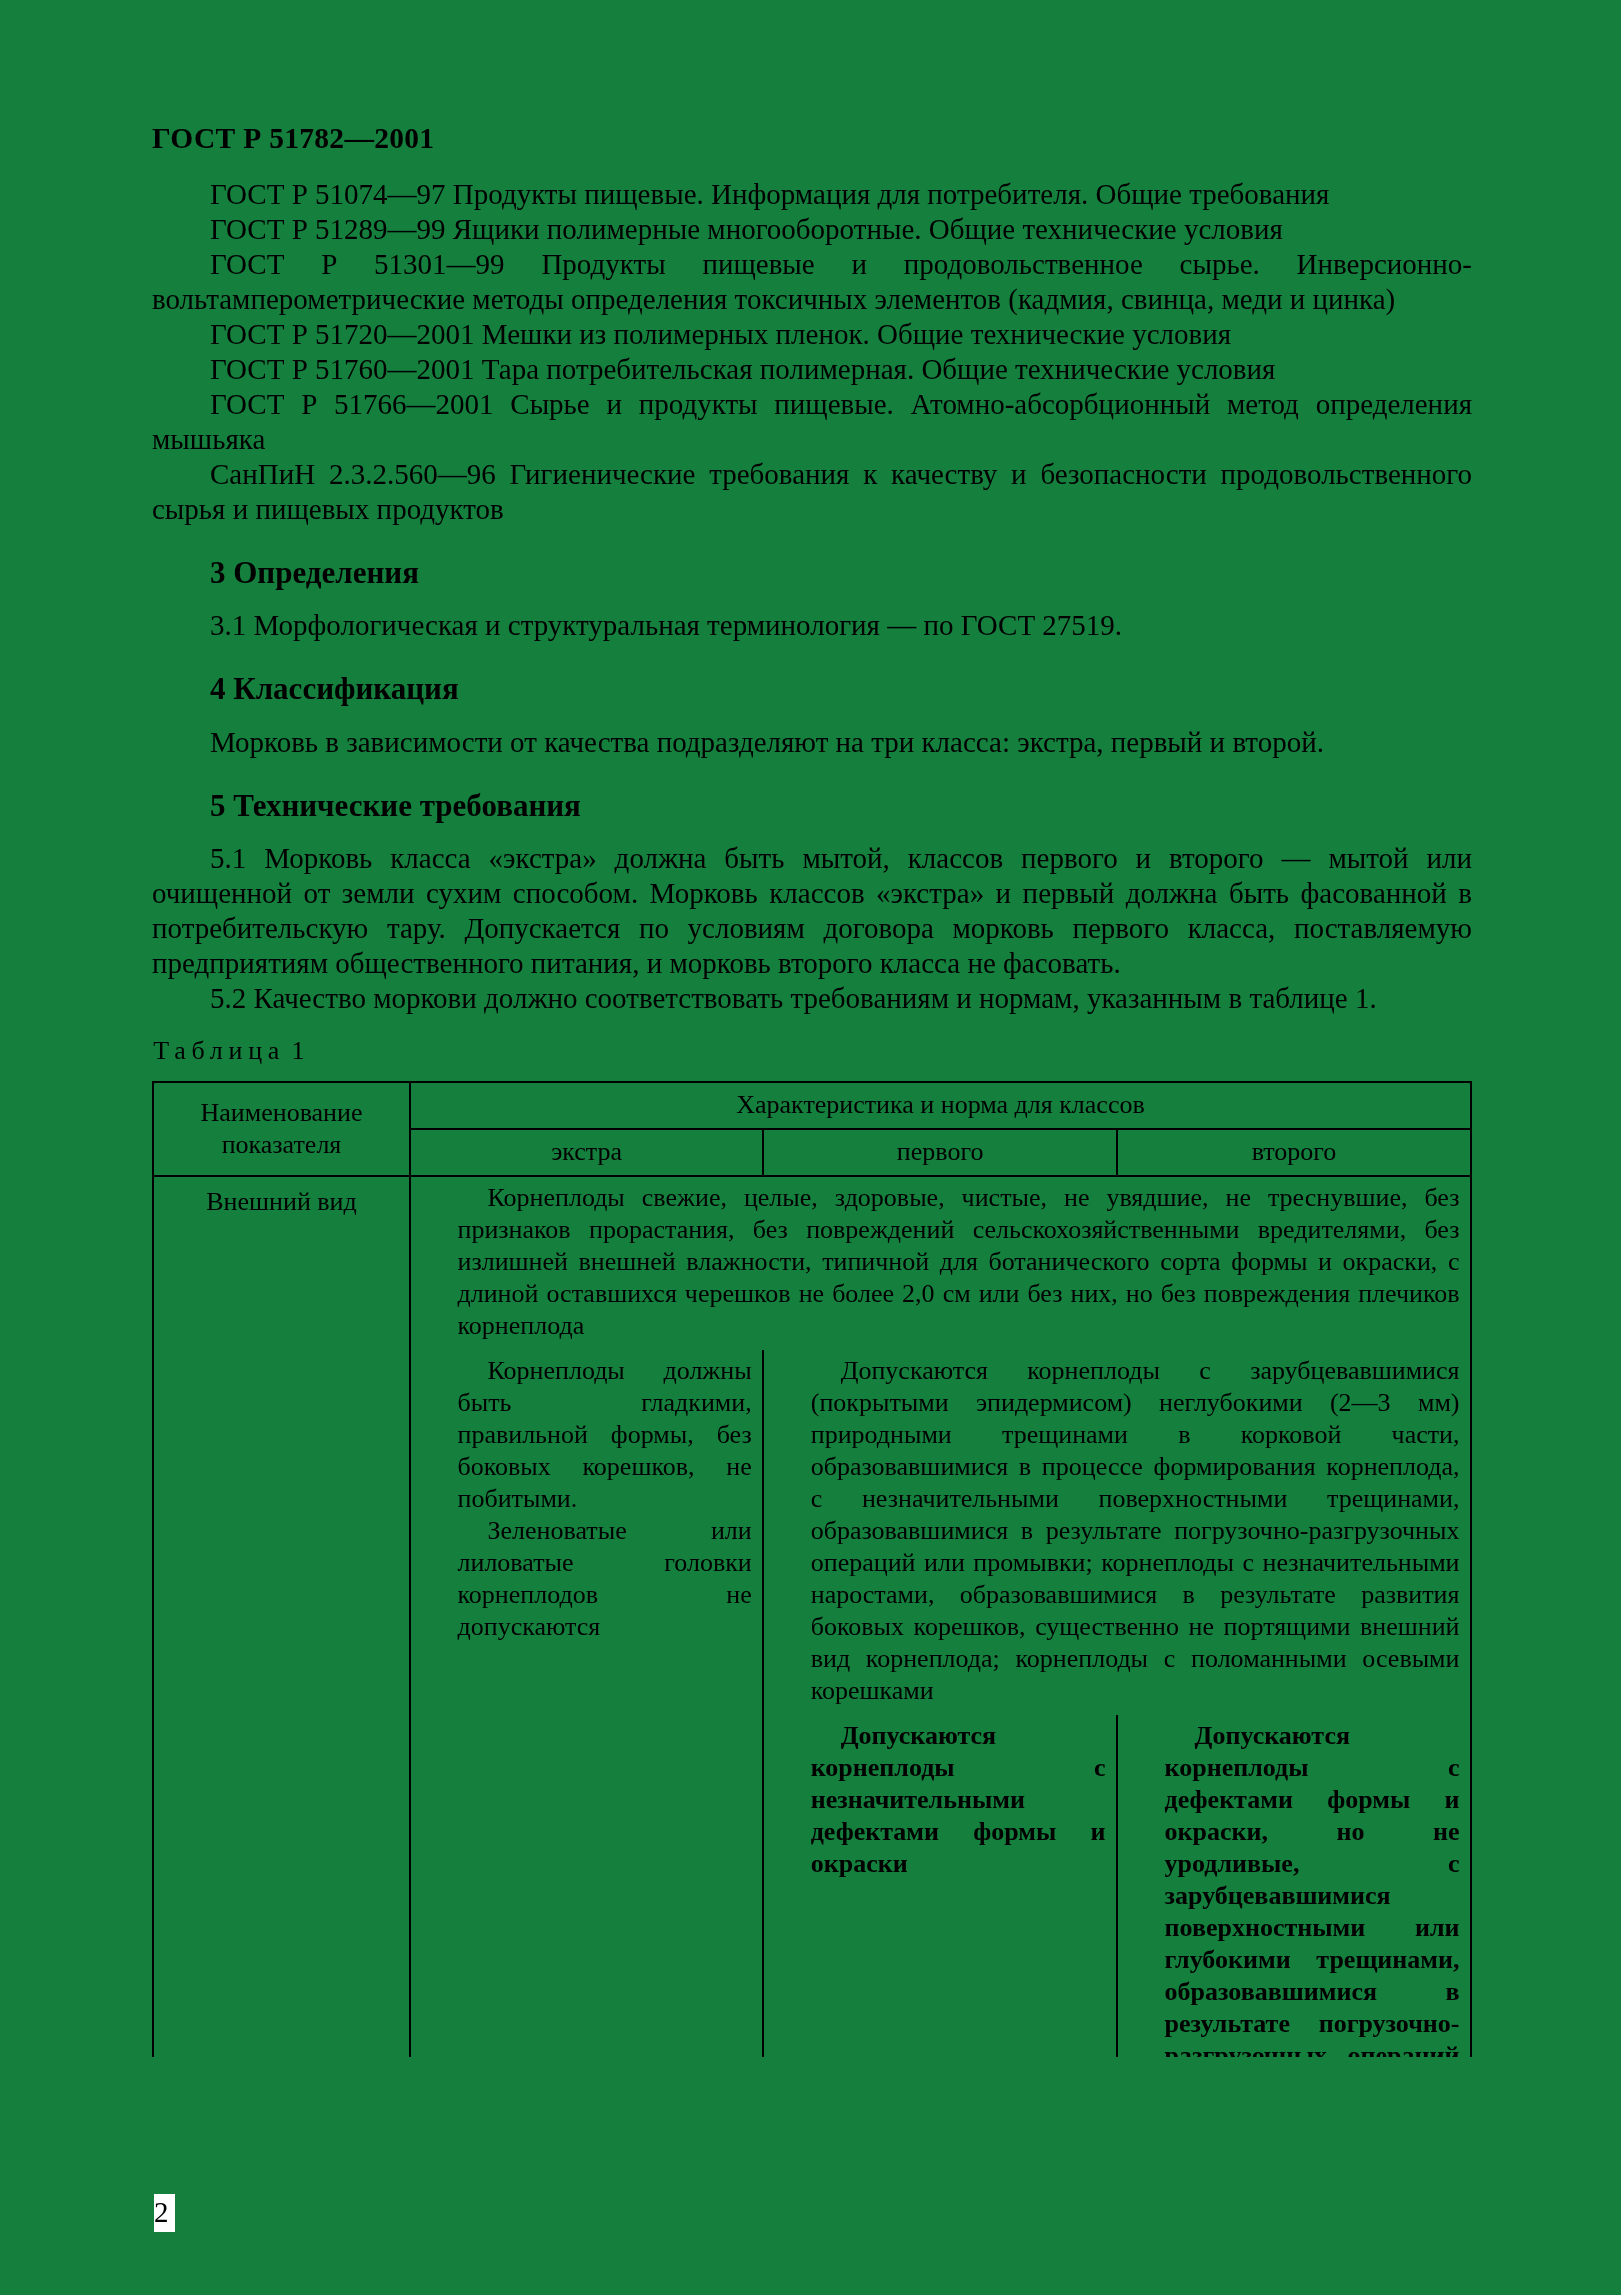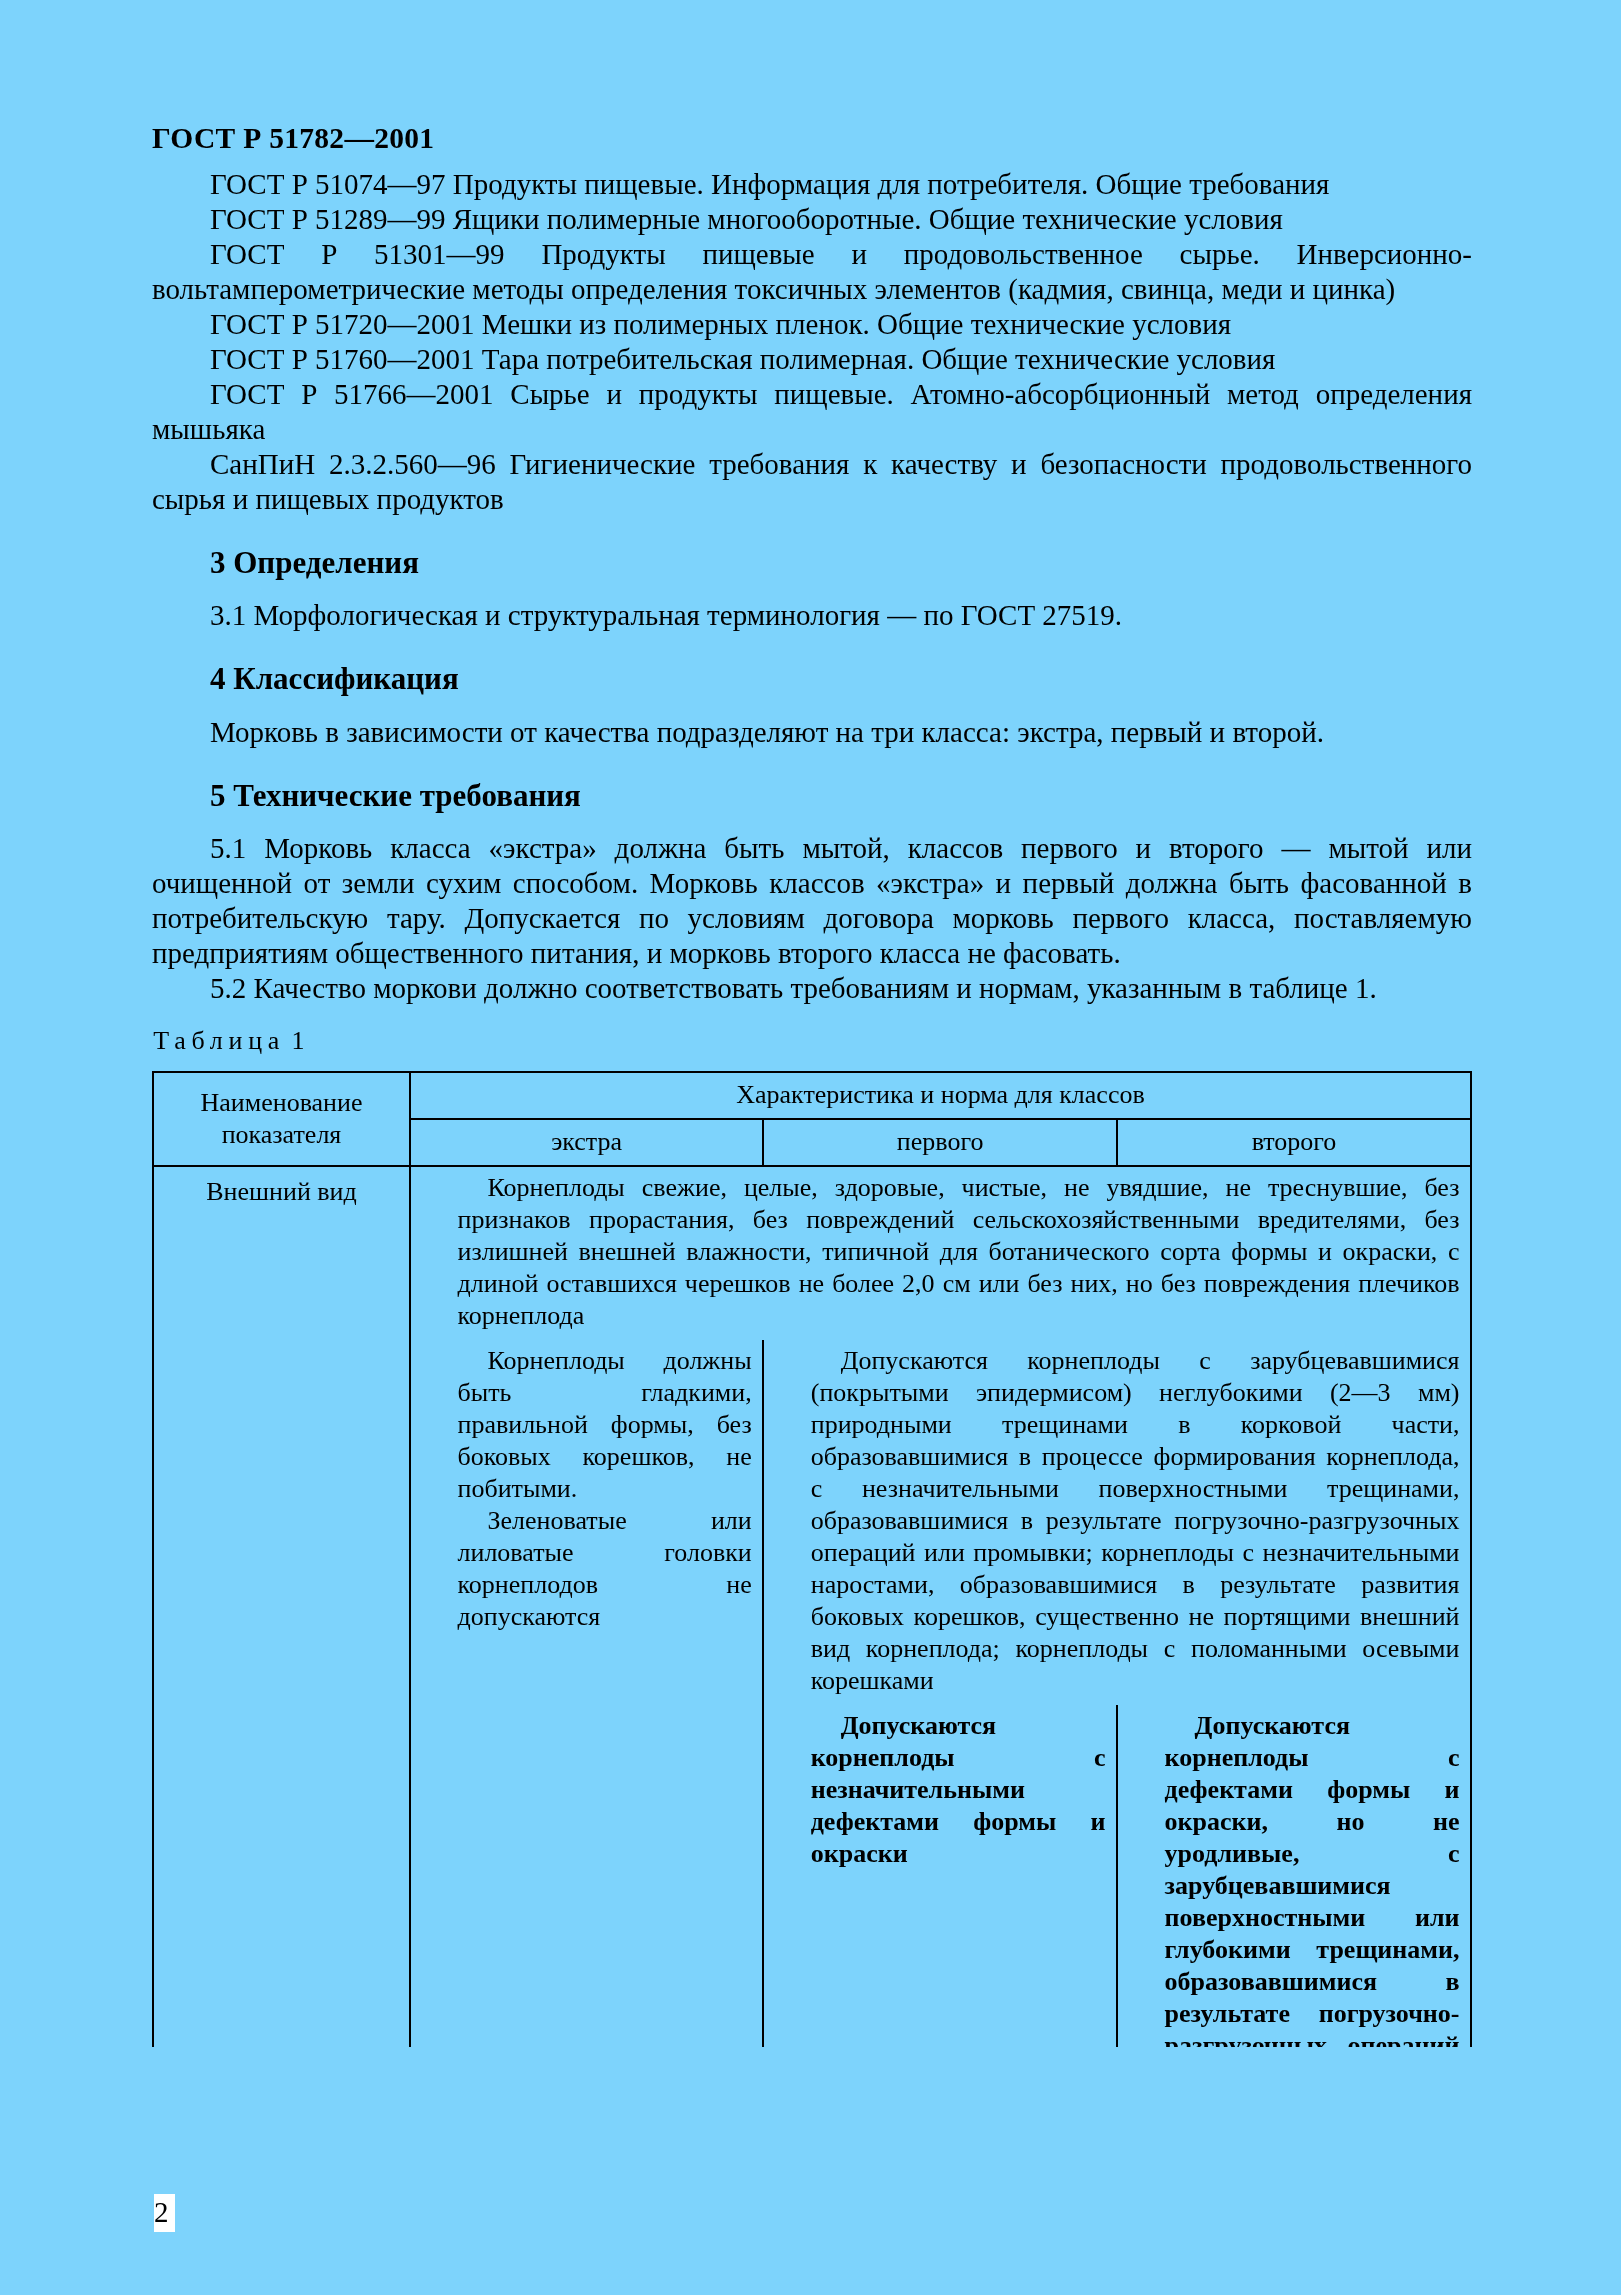--- a/index.html
+++ b/index.html
@@ -3,35 +3,35 @@
 <meta charset="utf-8">
 <style>
   * { margin: 0; padding: 0; box-sizing: border-box; }
   html, body { background: #ffffff; }
 
   .page {
     position: relative;
     width: 1621px;
     height: 2295px;
     overflow: hidden;
-    background: #7dd3fc;
+    background: #15803d;
     color: #000000;
     font-family: "Liberation Serif", "DejaVu Serif", serif;
     font-size: 29px;
     line-height: 35px;
     padding: 121px 149px 0 152px;
   }
 
   .doc-header {
     font-weight: bold;
     font-size: 29.5px;
     letter-spacing: 0.01em;
   }
 
-  .refs { margin-top: 11px; }
+  .refs { margin-top: 21px; }
 
   .para {
     text-align: justify;
     text-indent: 58px;
   }
 
   .section-title {
     font-size: 31px;
     line-height: 34px;
     font-weight: bold;

